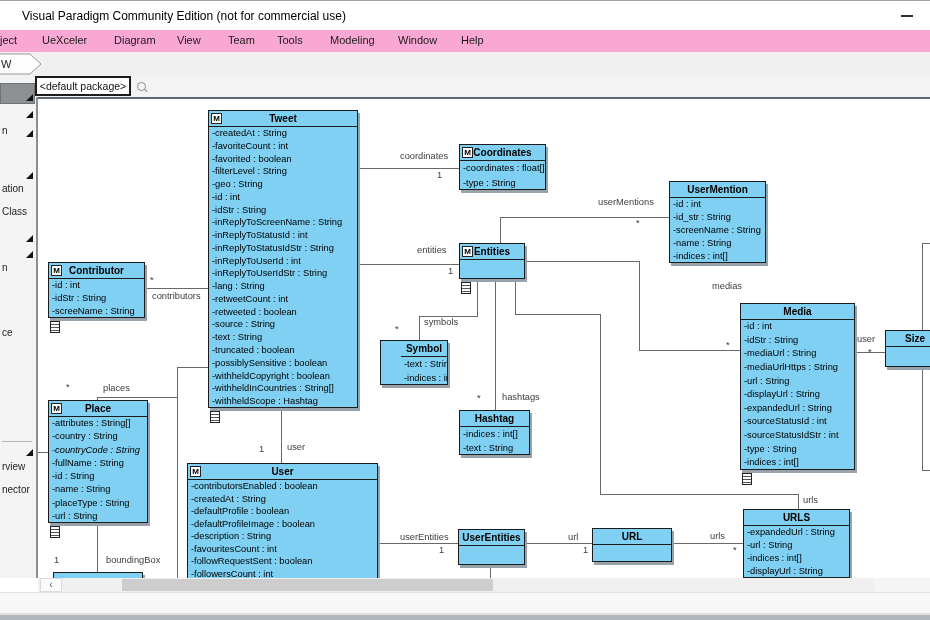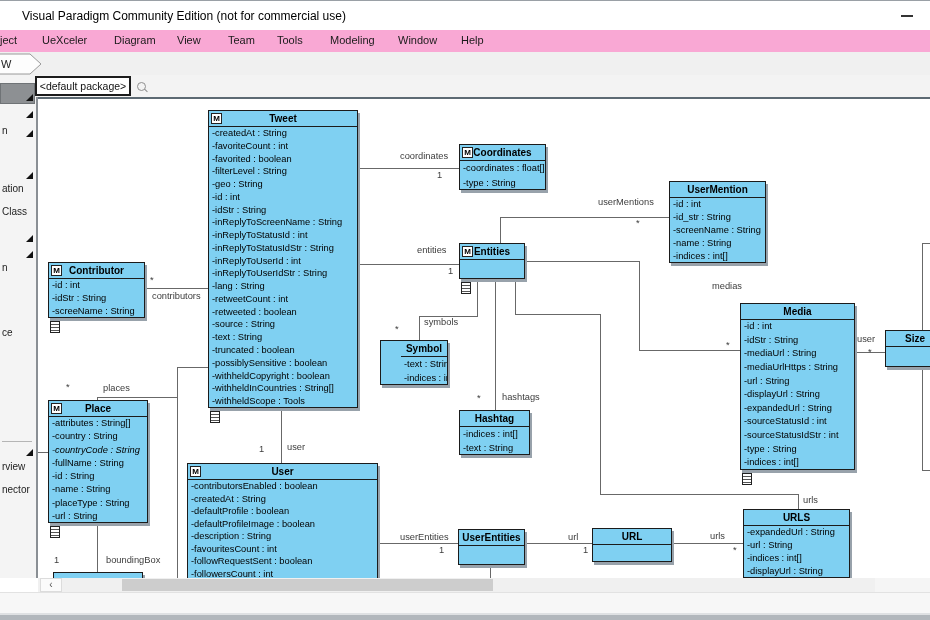--- a/index.html
+++ b/index.html
@@ -139,21 +139,21 @@
       <div class="attr-row" style="line-height: 12.7727px; height: 12.7727px;">-inReplyToUserIdStr : String</div>
       <div class="attr-row" style="line-height: 12.7727px; height: 12.7727px;">-lang : String</div>
       <div class="attr-row" style="line-height: 12.7727px; height: 12.7727px;">-retweetCount : int</div>
       <div class="attr-row" style="line-height: 12.7727px; height: 12.7727px;">-retweeted : boolean</div>
       <div class="attr-row" style="line-height: 12.7727px; height: 12.7727px;">-source : String</div>
       <div class="attr-row" style="line-height: 12.7727px; height: 12.7727px;">-text : String</div>
       <div class="attr-row" style="line-height: 12.7727px; height: 12.7727px;">-truncated : boolean</div>
       <div class="attr-row" style="line-height: 12.7727px; height: 12.7727px;">-possiblySensitive : boolean</div>
       <div class="attr-row" style="line-height: 12.7727px; height: 12.7727px;">-withheldCopyright : boolean</div>
       <div class="attr-row" style="line-height: 12.7727px; height: 12.7727px;">-withheldInCountries : String[]</div>
-      <div class="attr-row" style="line-height: 12.7727px; height: 12.7727px;">-withheldScope : Tools</div>
+      <div class="attr-row" style="line-height: 12.7727px; height: 12.7727px;">-withheldScope : Hashtag</div>
     </div>
     <div class="doc-icon" style="left: 210px; top: 411px;"></div>
     <div class="uml-class" style="left: 459px; top: 144px; width: 87px; height: 46px;">
       <div class="uml-head"><div class="m-badge">M</div><span>Coordinates</span></div>
       <div class="attr-row" style="line-height: 14.5px; height: 14.5px;">-coordinates : float[]</div>
       <div class="attr-row" style="line-height: 14.5px; height: 14.5px;">-type : String</div>
     </div>
     <div class="uml-class" style="left: 669px; top: 181px; width: 97px; height: 82px;">
       <div class="uml-head"><span>UserMention</span></div>
       <div class="attr-row" style="line-height: 13px; height: 13px;">-id : int</div>

